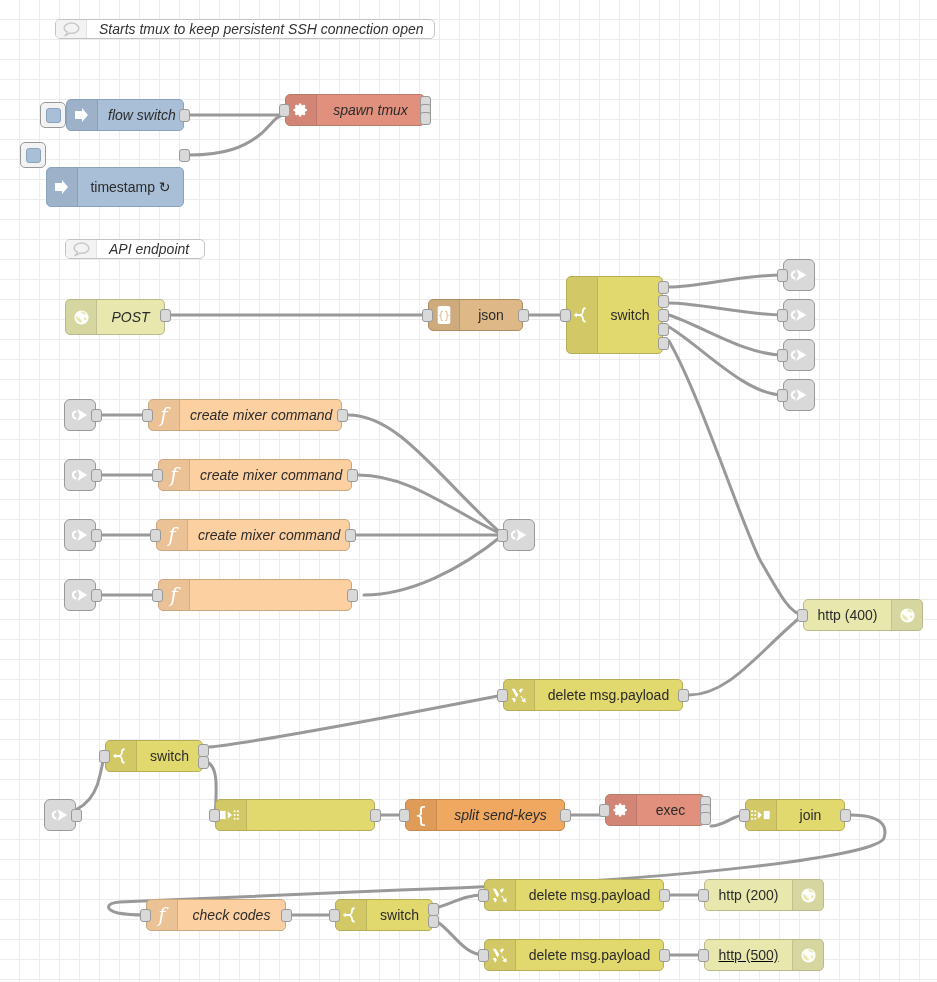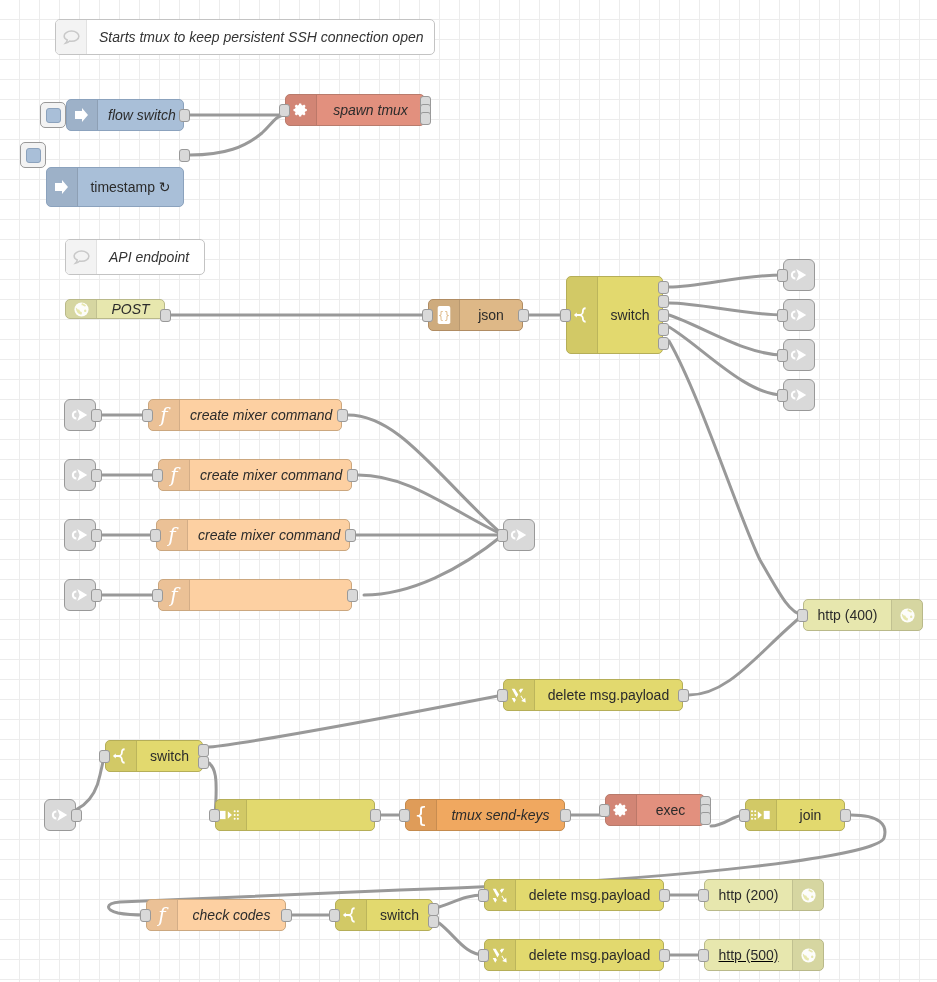--- a/index.html
+++ b/index.html
@@ -66,21 +66,21 @@
     border: 1px solid #999999;
     border-radius: 3px;
     box-sizing: border-box;
     z-index: 5;
   }
 
   
   .comment {
     position: absolute;
     box-sizing: border-box;
-    height: 36px;
+    height: 20px;
     border: 1px solid #c3c3c3;
     border-radius: 5px;
     background: #ffffff;
     display: flex; align-items: center; text-align: center;
   }
   .comment .icon-box {
     width: 30px; height: 100%;
     flex: 0 0 30px;
     display: flex; align-items: center; justify-content: center;
     background: #f3f3f3;
@@ -209,21 +209,21 @@
             <path fill="white" d="M12 8.3a3.7 3.7 0 1 0 0 7.4 3.7 3.7 0 0 0 0-7.4zm0 5.6a1.9 1.9 0 1 1 0-3.8 1.9 1.9 0 0 1 0 3.8z"></path>
             <path fill="white" d="M21 13.6v-3.2l-2.5-.5a6.9 6.9 0 0 0-.8-1.9l1.4-2.1-2.3-2.3-2.1 1.4a6.9 6.9 0 0 0-1.9-.8L12.2 2H9l-.5 2.2a6.9 6.9 0 0 0-1.9.8L4.5 3.6 2.2 5.9l1.4 2.1a6.9 6.9 0 0 0-.8 1.9L.3 10.4v3.2l2.5.5c.2.7.4 1.3.8 1.9l-1.4 2.1 2.3 2.3 2.1-1.4c.6.4 1.2.6 1.9.8l.5 2.2h3.2l.5-2.2c.7-.2 1.3-.4 1.9-.8l2.1 1.4 2.3-2.3-1.4-2.1c.4-.6.6-1.2.8-1.9l2.6-.5z" transform="scale(0.86) translate(2,2)"></path>
           </svg>
         </div>
         <div class="label italic">spawn tmux</div>
       </div>
       <div class="port" style="left: 279px; top: 103.5px;"></div>
       <div class="port" style="left: 420px; top: 95.5px;"></div>
       <div class="port" style="left: 420px; top: 103.5px;"></div>
       <div class="port" style="left: 420px; top: 111.5px;"></div>
-      <div class="node" style="left: 65px; top: 299px; width: 100px; height: 20px; background: rgb(231, 231, 174); border-color: rgb(185, 185, 138);">
+      <div class="node" style="left: 65px; top: 299px; width: 100px; height: 36px; background: rgb(231, 231, 174); border-color: rgb(185, 185, 138);">
         <div class="icon-box">
           <svg class="ic" width="17" height="17" viewBox="0 0 24 24">
             <circle cx="12" cy="12" r="10" fill="white" opacity="0.95"></circle>
             <path fill="#e7e7ae" d="M4 9c2 1 2 3 4 3s1 3 3 3 2 2 1 4c-4 0-8-4-8-10zM14 3c1 2 3 1 4 3s-2 2-3 1-3 0-3-2 1-2 2-2zM17 12c1 0 2 1 2 2s-2 2-3 1 0-3 1-3z"></path>
           </svg>
         </div>
         <div class="label italic">POST</div>
       </div>
       <div class="port" style="left: 160px; top: 308.5px;"></div>
       <div class="node" style="left: 428px; top: 299px; width: 95px; height: 32px; background: rgb(222, 184, 135); border-color: rgb(176, 140, 99);">
@@ -429,21 +429,21 @@
         </div>
       </div>
       <div class="port" style="left: 209px; top: 808.5px;"></div>
       <div class="port" style="left: 370px; top: 808.5px;"></div>
       <div class="node" style="left: 405px; top: 799px; width: 160px; height: 32px; background: rgb(240, 168, 96); border-color: rgb(196, 138, 77);">
         <div class="icon-box">
           <svg class="ic" width="16" height="22" viewBox="0 0 16 22">
             <text x="8" y="18" font-family="DejaVu Sans, sans-serif" font-size="21" fill="white" text-anchor="middle">{</text>
           </svg>
         </div>
-        <div class="label italic">tmux send-keys</div>
+        <div class="label italic">split send-keys</div>
       </div>
       <div class="port" style="left: 399px; top: 808.5px;"></div>
       <div class="port" style="left: 560px; top: 808.5px;"></div>
       <div class="node" style="left: 605px; top: 794px; width: 100px; height: 32px; background: rgb(226, 144, 126); border-color: rgb(185, 123, 108);">
         <div class="icon-box">
           <svg class="ic" width="18" height="18" viewBox="0 0 24 24">
             <path fill="white" d="M12 8.3a3.7 3.7 0 1 0 0 7.4 3.7 3.7 0 0 0 0-7.4zm0 5.6a1.9 1.9 0 1 1 0-3.8 1.9 1.9 0 0 1 0 3.8z"></path>
             <path fill="white" d="M21 13.6v-3.2l-2.5-.5a6.9 6.9 0 0 0-.8-1.9l1.4-2.1-2.3-2.3-2.1 1.4a6.9 6.9 0 0 0-1.9-.8L12.2 2H9l-.5 2.2a6.9 6.9 0 0 0-1.9.8L4.5 3.6 2.2 5.9l1.4 2.1a6.9 6.9 0 0 0-.8 1.9L.3 10.4v3.2l2.5.5c.2.7.4 1.3.8 1.9l-1.4 2.1 2.3 2.3 2.1-1.4c.6.4 1.2.6 1.9.8l.5 2.2h3.2l.5-2.2c.7-.2 1.3-.4 1.9-.8l2.1 1.4 2.3-2.3-1.4-2.1c.4-.6.6-1.2.8-1.9l2.6-.5z" transform="scale(0.86) translate(2,2)"></path>
           </svg>
         </div>

